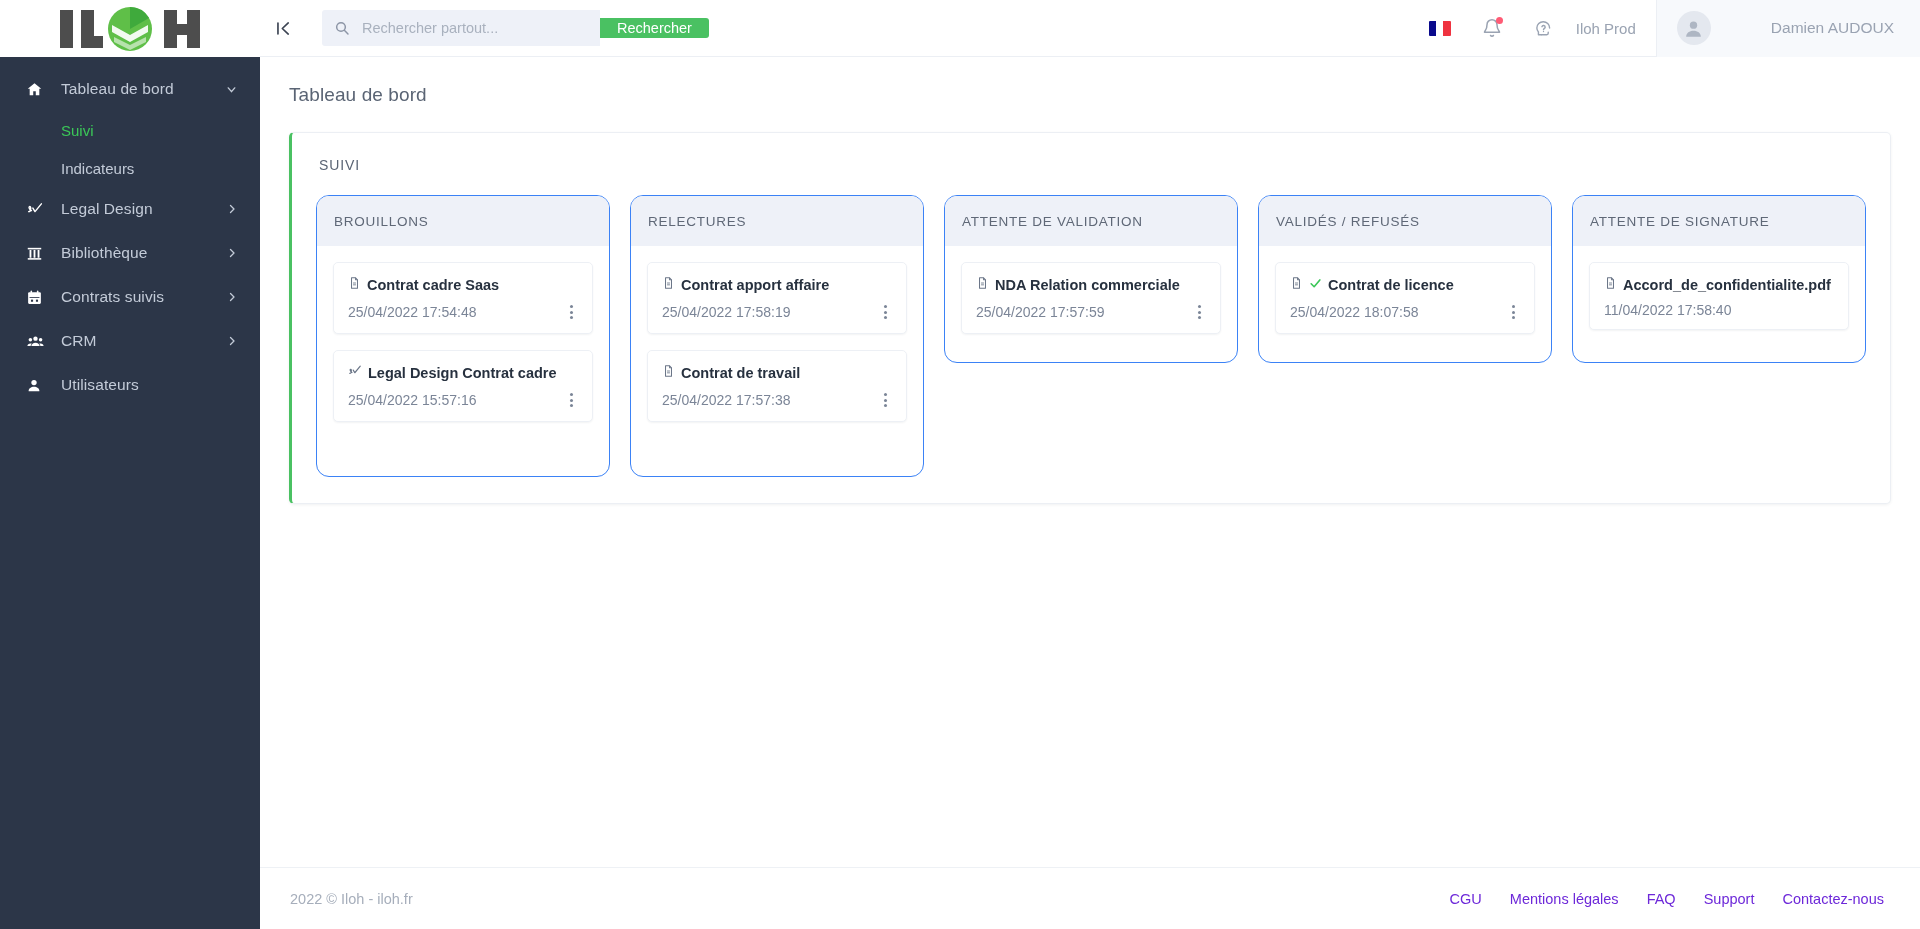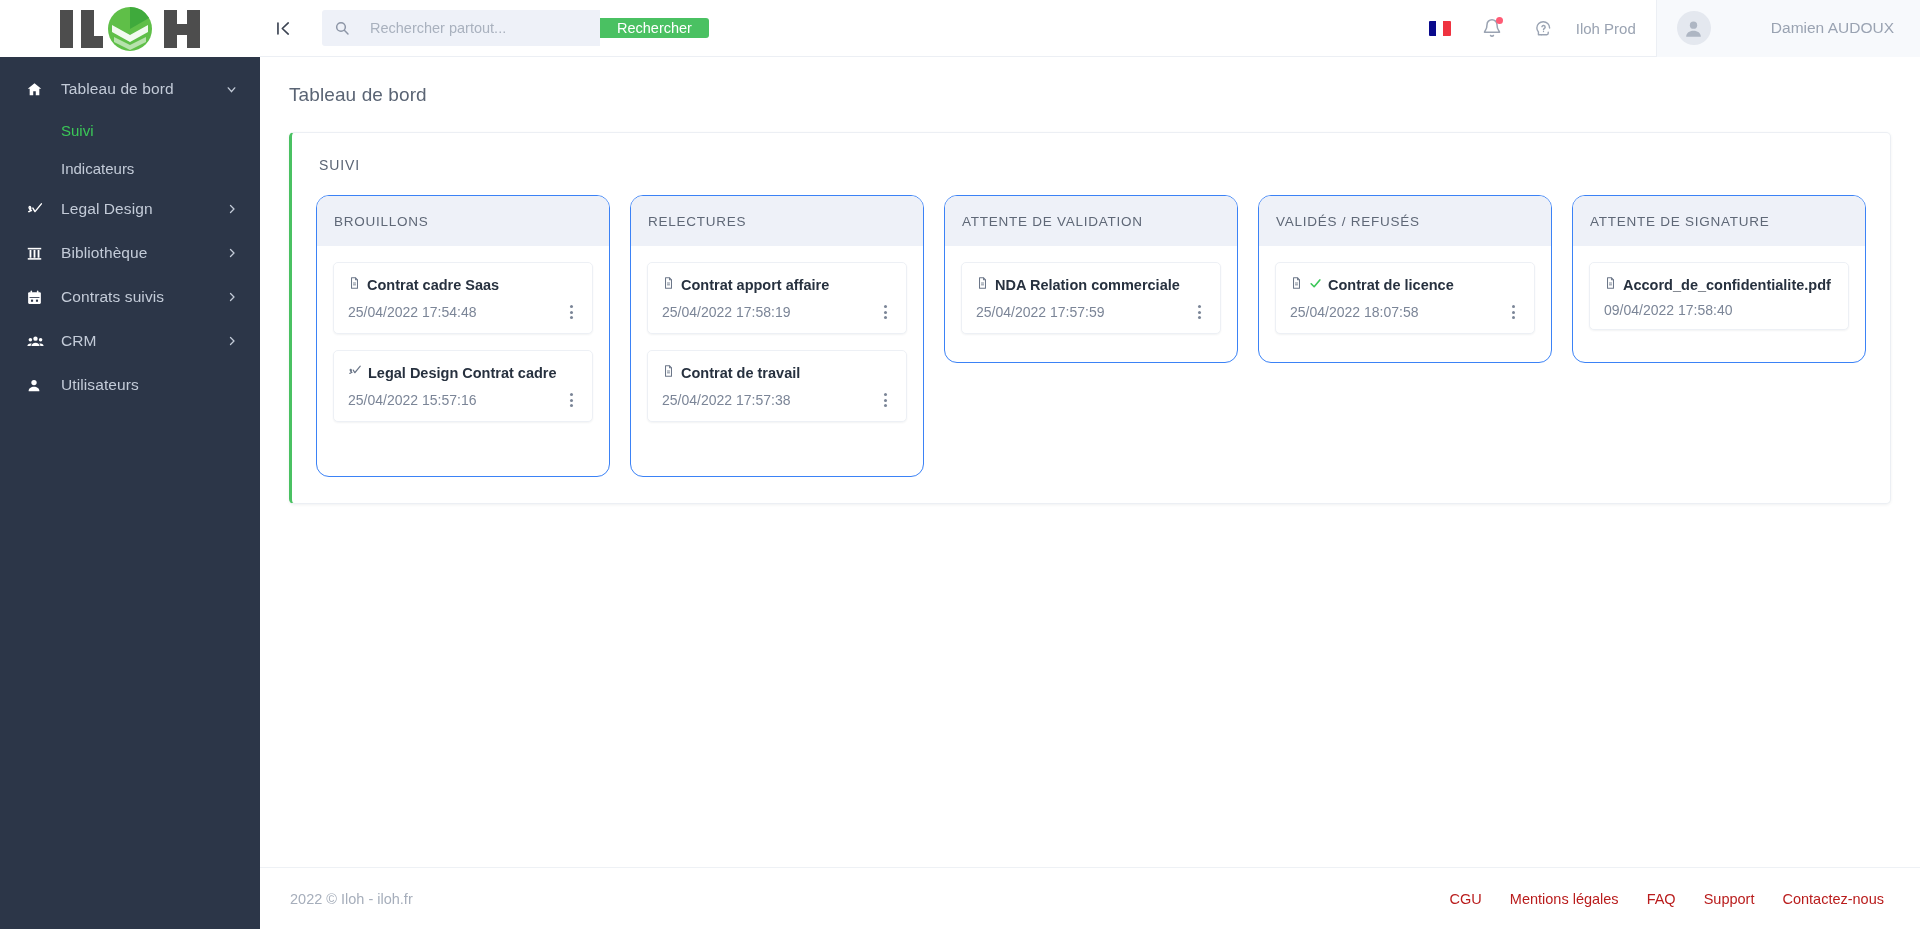--- a/index.html
+++ b/index.html
@@ -65,21 +65,21 @@
   .search-wrap { display: flex; align-items: center; margin-left: 16px; }
   .search-box {
     width: 278px; height: 36px;
     background: #eef1f8; border: none; border-radius: 3px 0 0 3px;
     display: flex; align-items: center; padding-left: 12px;
   }
   .search-box svg { color: #8c95a6; min-width: 16px; }
   .search-input {
     border: none; outline: none; background: transparent;
     font-family: "Liberation Sans", sans-serif; font-size: 14.5px;
-    color: #4a5263; margin-left: 20px; width: 225px;
+    color: #4a5263; margin-left: 12px; width: 225px;
   }
   .search-input::placeholder { color: #a9b1be; }
   .search-btn {
     height: 20px; padding: 0 17px;
     background: #4ac162; color: #ffffff; border: none; cursor: pointer;
     font-family: "Liberation Sans", sans-serif; font-size: 14.5px;
     border-radius: 0 3px 3px 0;
   }
   .topbar-right {
     margin-left: auto; display: flex; align-items: center; height: 57px;
@@ -186,21 +186,21 @@
   
   .footer {
     height: 62px; min-height: 62px;
     border-top: 1px solid #eef1f5;
     display: flex; align-items: center;
     padding: 0 36px 0 30px; background: #ffffff;
   }
   .copyright { font-size: 14.5px; color: #a6aebb; }
   .footlinks { margin-left: auto; display: flex; gap: 28px; }
   .footlinks a {
-    font-size: 14.5px; color: #b91c1c; text-decoration: none; cursor: pointer;
+    font-size: 14.5px; color: #6d28d9; text-decoration: none; cursor: pointer;
   }
 </style>
 </head>
 <body>
 
 <div class="app">
 
   <aside class="sidebar">
     <div class="logo-wrap">
       <svg class="logo" width="152" height="46" viewBox="0 0 152 46">
@@ -534,21 +534,21 @@
                   <div class="card-title">
                     <span class="doc-ico"><svg width="13" height="14" viewBox="0 0 24 24" fill="none" stroke="currentColor" stroke-width="1.9" stroke-linejoin="round">
                         <path d="M14 2.5H6.5v19h11V6z"></path>
                         <polyline points="14 2.5 14 6 17.5 6"></polyline>
                         <line x1="9.3" y1="12" x2="14.7" y2="12" stroke-width="1.6"></line>
                         <line x1="9.3" y1="15.4" x2="14.7" y2="15.4" stroke-width="1.6"></line>
                       </svg></span>
                     <span class="name">Accord_de_confidentialite.pdf</span>
                   </div>
                   <div class="card-foot">
-                    <span class="card-date">09/04/2022 17:58:40</span>
+                    <span class="card-date">11/04/2022 17:58:40</span>
                   </div>
                 </div>
               </div>
             </div>
           </div>
       </section>
     </div>
 
     <footer class="footer">
       <span class="copyright">2022 © Iloh - iloh.fr</span>

